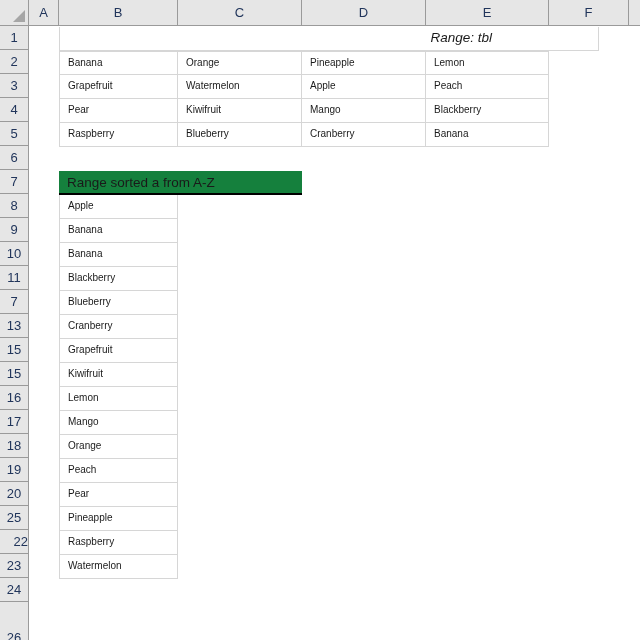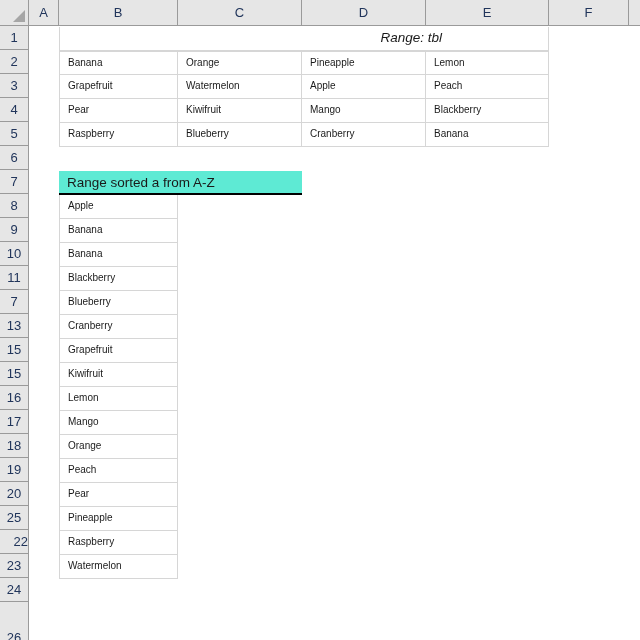--- a/index.html
+++ b/index.html
@@ -119,21 +119,21 @@
     border-left: 1px solid #d6d6d6;
     border-right: 1px solid #d6d6d6;
     border-bottom: 1px solid #d6d6d6;
   }
   .title-cell .title-inner {
     display: inline-block;
     padding-right: 96px;
   }
 
   .sorted-header {
-    background: #5eead4;
+    background: #15803d;
     border-bottom: 2px solid #000000;
     font-size: 13.5px;
     line-height: 23px;
   }
 
   .list-cell {
     border-left: 1px solid #d6d6d6;
     border-right: 1px solid #d6d6d6;
     border-bottom: 1px solid #d6d6d6;
   }
@@ -178,21 +178,21 @@
     <div class="rowhead" style="top:432px;">19</div>
     <div class="rowhead" style="top:456px;">20</div>
     <div class="rowhead" style="top:480px;">25</div>
     <div class="rowhead" style="top:504px;text-align:right;">22</div>
     <div class="rowhead" style="top:528px;">23</div>
     <div class="rowhead" style="top:552px;">24</div>
     <div class="rowhead" style="top:600px;">25</div>
     <div class="rowhead" style="top:600px;">26</div>
   </div>
 
-  <div class="cell title-cell" style="left:59px;top:27px;width:490px;">
+  <div class="cell title-cell" style="left:59px;top:27px;width:540px;">
     <span class="title-inner">Range: tbl</span>
   </div>
 
   <div class="cell tbl-cell tbl-left tbl-top" style="left:59px;top:51px;width:119px;">Banana</div>
   <div class="cell tbl-cell tbl-top" style="left:178px;top:51px;width:124px;">Orange</div>
   <div class="cell tbl-cell tbl-top" style="left:302px;top:51px;width:124px;">Pineapple</div>
   <div class="cell tbl-cell tbl-top" style="left:426px;top:51px;width:123px;">Lemon</div>
 
   <div class="cell tbl-cell tbl-left" style="left:59px;top:75px;width:119px;">Grapefruit</div>
   <div class="cell tbl-cell" style="left:178px;top:75px;width:124px;">Watermelon</div>

